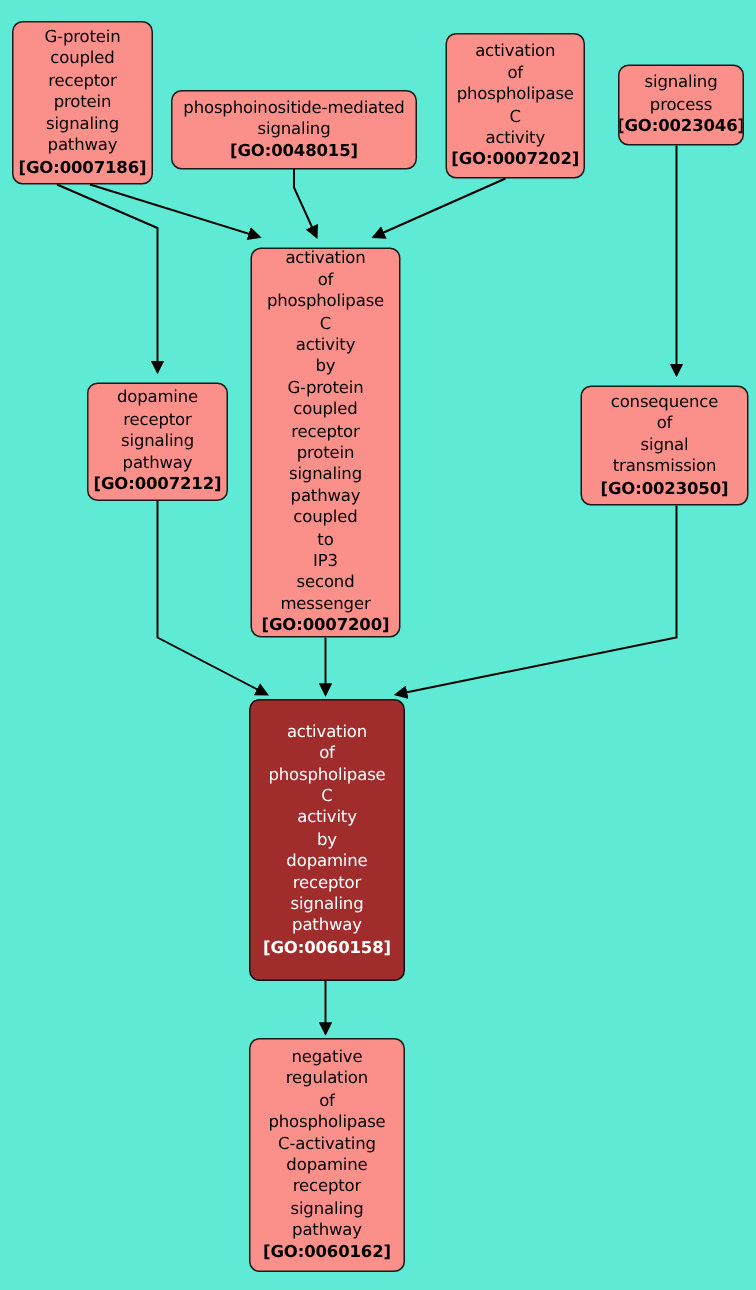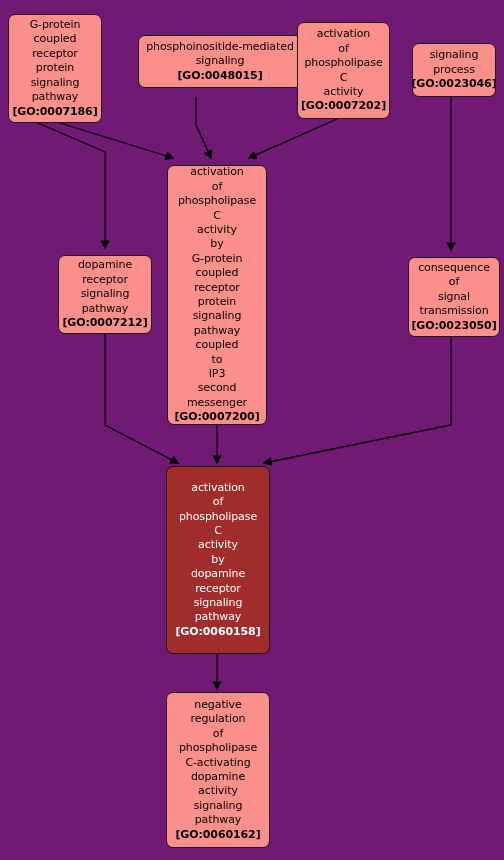--- a/index.html
+++ b/index.html
@@ -5,21 +5,21 @@
 <style>
   html, body {
     margin: 0;
     padding: 0;
     background: #ffffff;
   }
   #canvas {
     position: relative;
     width: 504px;
     height: 860px;
-    background: #701a75;
+    background: #5eead4;
     overflow: hidden;
     font-family: "DejaVu Sans", sans-serif;
   }
   #edges {
     position: absolute;
     left: 0;
     top: 0;
     width: 504px;
     height: 860px;
     pointer-events: none;
@@ -92,21 +92,21 @@
   <div class="node normal" style="left:8px; top:14px; width:94px; height:109px;">
     <span class="label">G-protein
 coupled
 receptor
 protein
 signaling
 pathway</span>
     <span class="goid">[GO:0007186]</span>
   </div>
 
-  <div class="node normal" style="left:114px; top:35px; width:164px; height:53px;margin-left:24px;">
+  <div class="node normal" style="left:114px; top:60px; width:164px; height:53px;">
     <span class="label">phosphoinositide-mediated
 signaling</span>
     <span class="goid">[GO:0048015]</span>
   </div>
 
   <div class="node normal" style="left:297px; top:22px; width:93px; height:97px;">
     <span class="label">activation
 of
 phospholipase
 C
@@ -142,21 +142,21 @@
   </div>
 
   <div class="node normal" style="left:58px; top:255px; width:94px; height:79px;">
     <span class="label">dopamine
 receptor
 signaling
 pathway</span>
     <span class="goid">[GO:0007212]</span>
   </div>
 
-  <div class="node normal" style="left:408px; top:257px; width:92px; height:80px;">
+  <div class="node normal" style="left:387px; top:257px; width:112px; height:80px;">
     <span class="label">consequence
 of
 signal
 transmission</span>
     <span class="goid">[GO:0023050]</span>
   </div>
 
   <div class="node selected" style="left:166px; top:466px; width:104px; height:188px;">
     <span class="label">activation
 of
@@ -171,19 +171,19 @@
     <span class="goid">[GO:0060158]</span>
   </div>
 
   <div class="node normal" style="left:166px; top:692px; width:104px; height:156px;">
     <span class="label">negative
 regulation
 of
 phospholipase
 C-activating
 dopamine
-activity
+receptor
 signaling
 pathway</span>
     <span class="goid">[GO:0060162]</span>
   </div>
 
 </div>
 
 </body></html>

